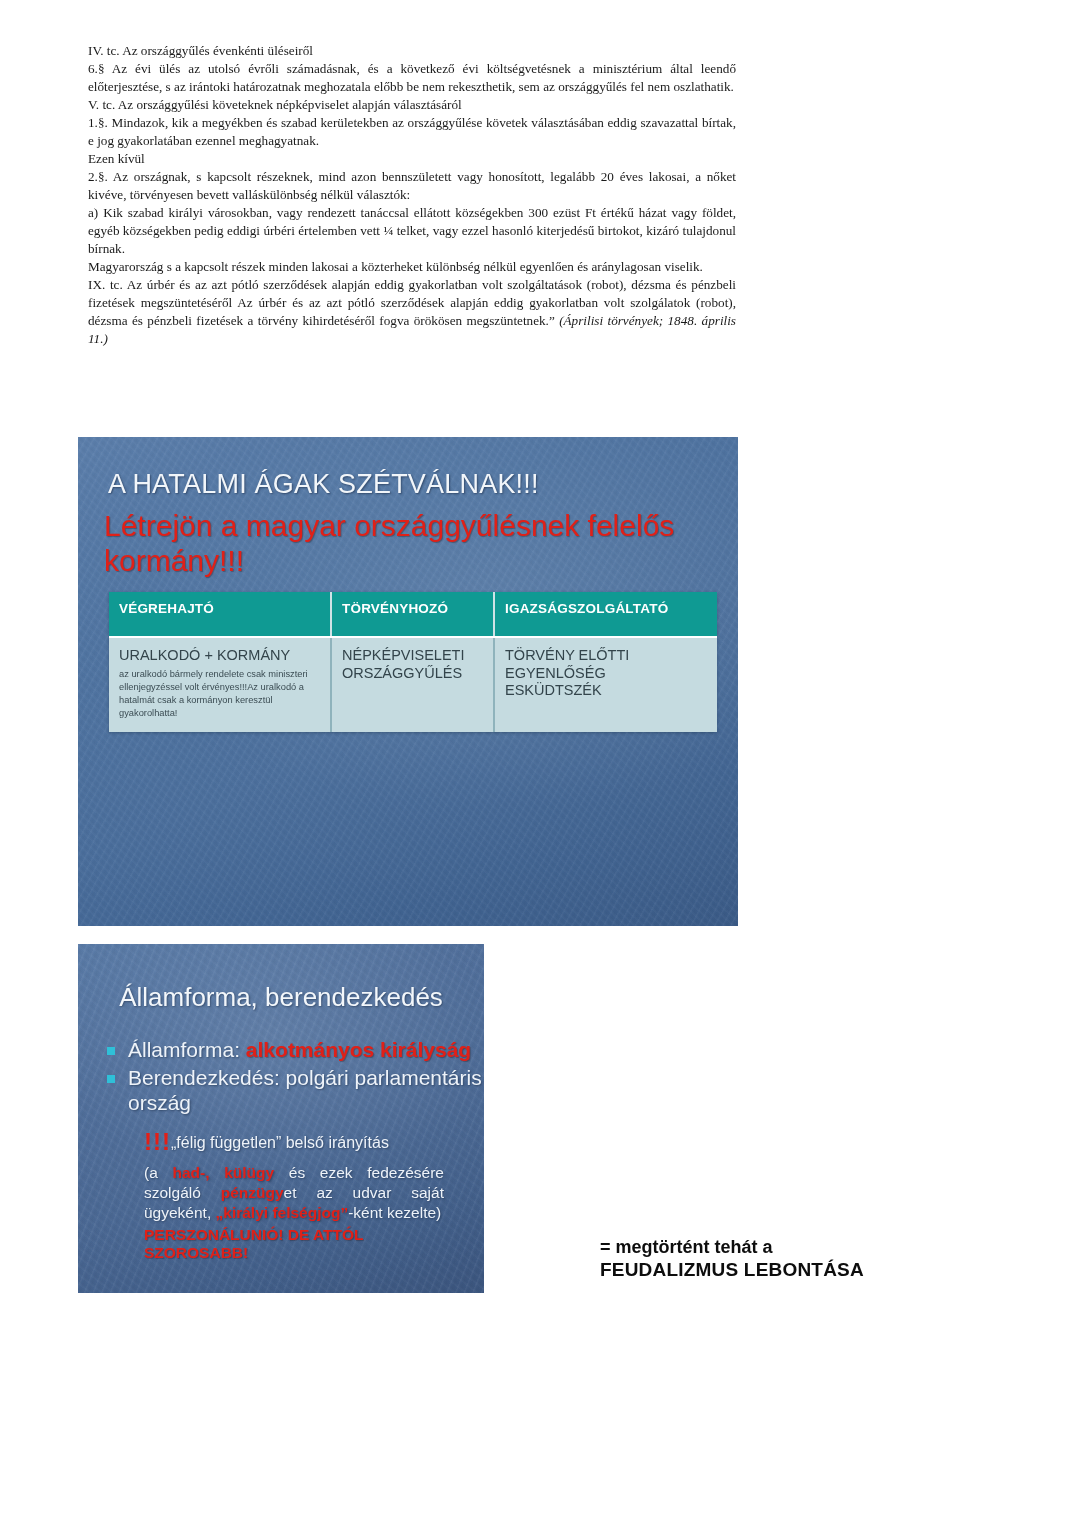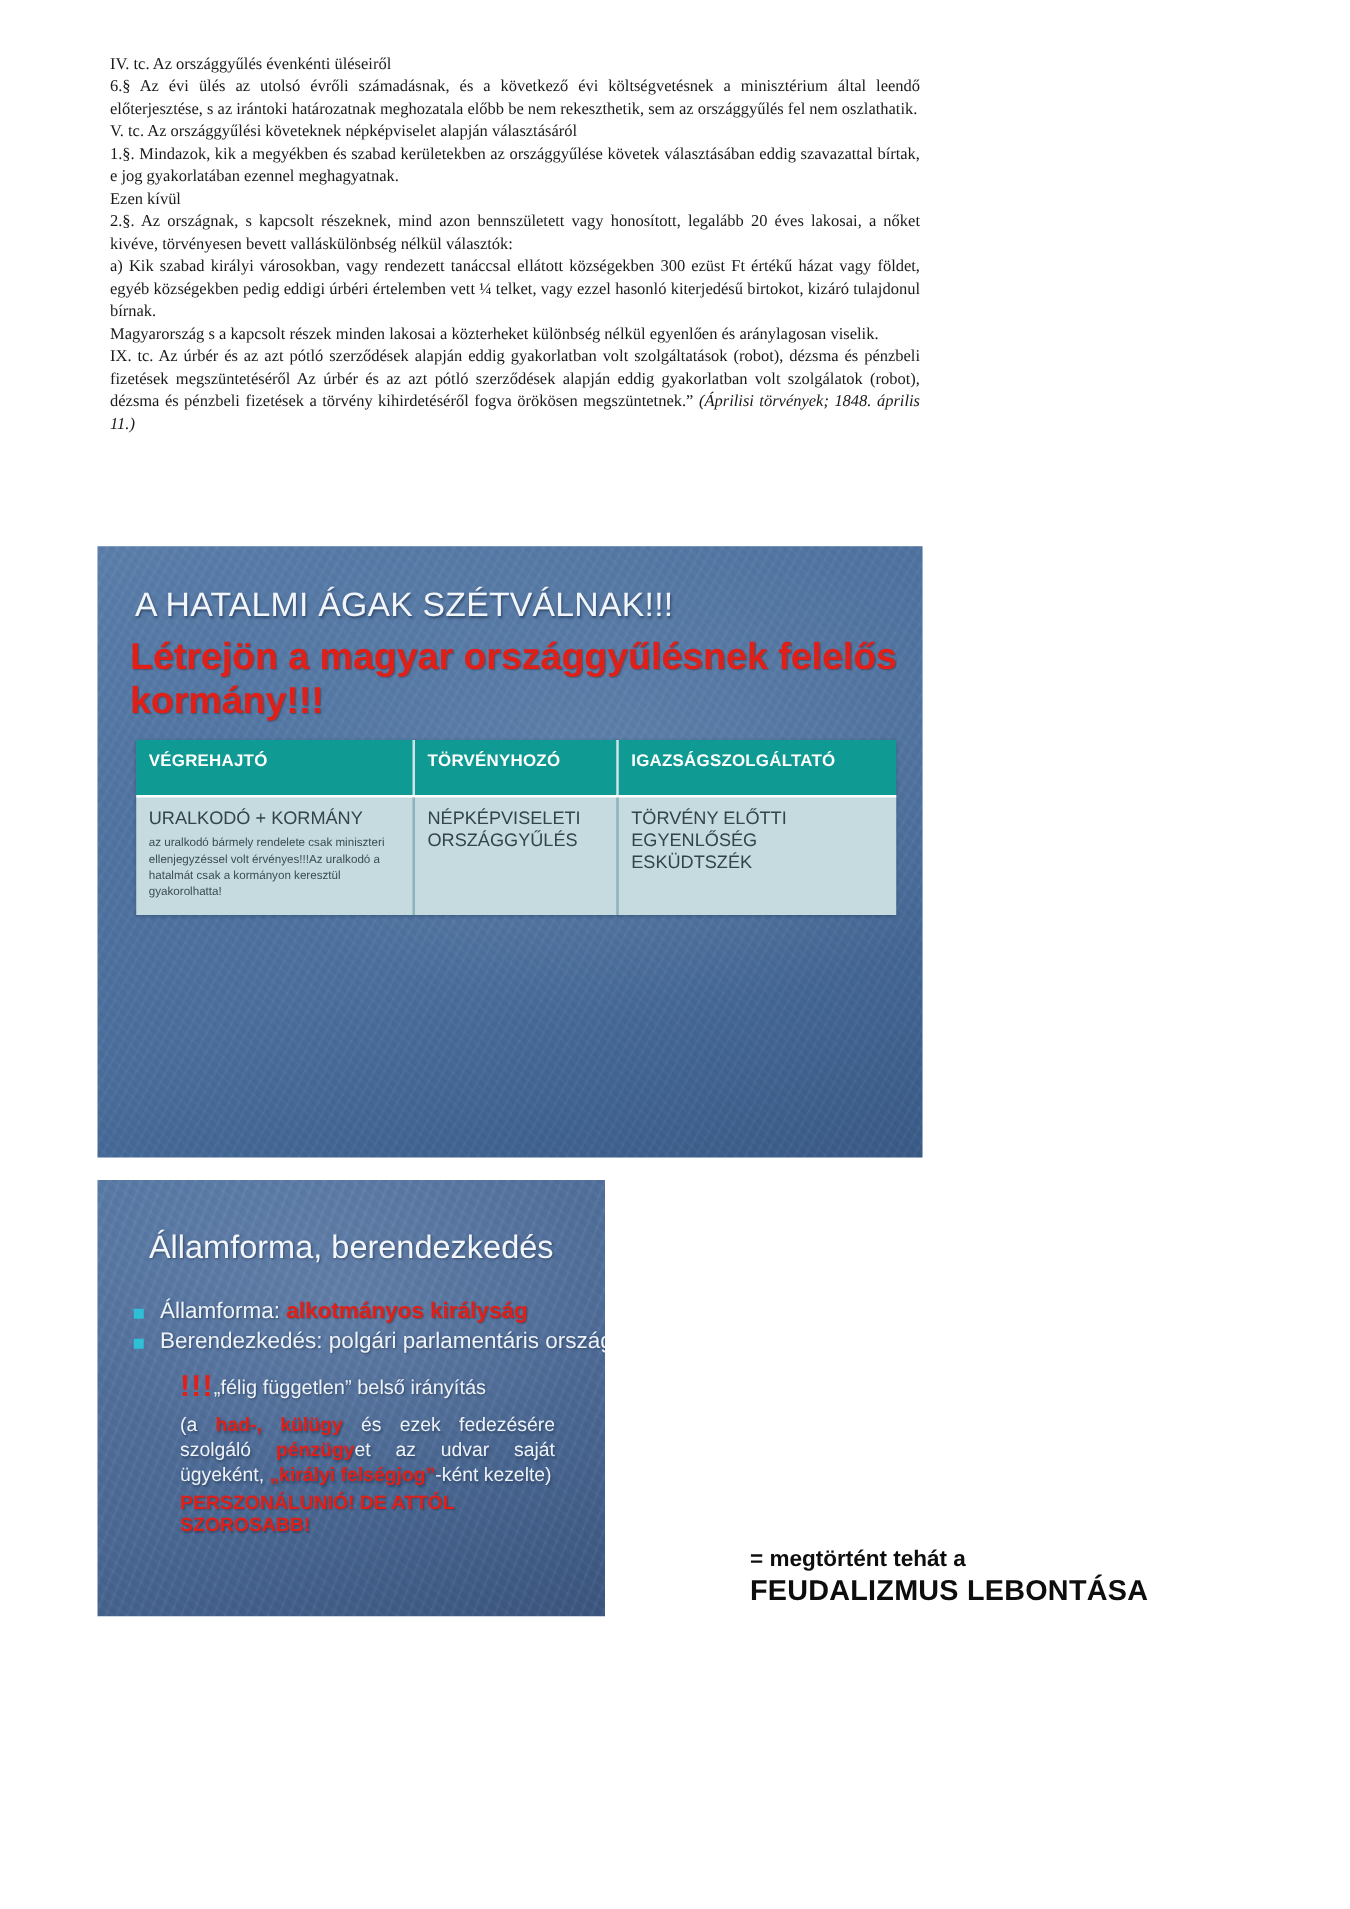--- a/index.html
+++ b/index.html
@@ -71,21 +71,21 @@
     text-shadow: 1px 1px 2px rgba(20,35,60,0.55);
     z-index: 3;
     white-space: nowrap;
   }
   .s1-sub {
     position: absolute;
     left: 26px;
     top: 72px;
     width: 620px;
     font-family: "Liberation Sans", sans-serif;
-    font-weight: bold;
+    font-weight: normal;
     font-size: 30px;
     line-height: 1.16;
     color: #e02018;
     text-shadow: 1px 1px 1px rgba(40,20,20,0.35);
     z-index: 3;
   }
 
   
   .s1-table {
     position: absolute;
@@ -174,21 +174,21 @@
     left: 26px;
     top: 94px;
     width: 420px;
     z-index: 3;
   }
   .s2-bullet {
     position: relative;
     padding-left: 24px;
     margin-bottom: 3px;
     font-family: "Liberation Sans", sans-serif;
-    font-size: 18px;
+    font-size: 21px;
     line-height: 1.19;
     color: #eef3f9;
     text-shadow: 1px 1px 2px rgba(20,35,60,0.5);
   }
   .s2-bullet .sq {
     position: absolute;
     left: 3px;
     top: 9px;
     width: 8px;
     height: 8px;
@@ -252,21 +252,21 @@
     top: 1236px;
     font-family: Liberation Sans, sans-serif;
     color: #0d0d0d;
   }
   .note-line1 {
     font-size: 18px;
     font-weight: bold;
     line-height: 1.25;
   }
   .note-line2 {
-    font-size: 23px;
+    font-size: 19px;
     font-weight: bold;
     line-height: 1.2;
     letter-spacing: 0.2px;
   }
 </style>
 </head>
 <body>
 
 <div class="doc-text">
   <p>IV. tc. Az országgyűlés évenkénti üléseiről</p>

